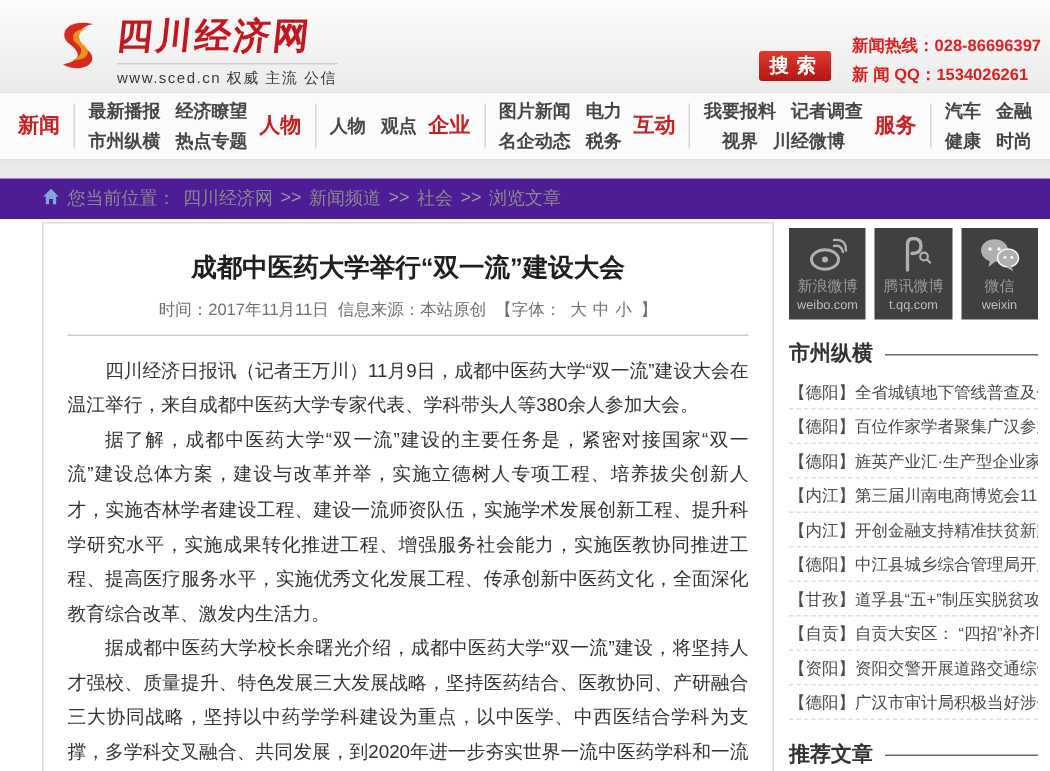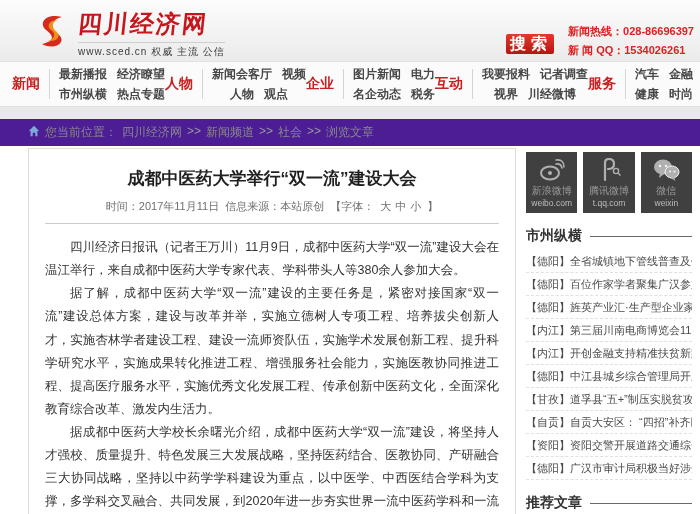--- a/index.html
+++ b/index.html
@@ -13,21 +13,21 @@
   .logo-txt .site-name { font-size:24px; font-weight:bold; color:#c4161c;
     transform:skewX(-6deg); letter-spacing:2px; font-family:"Liberation Serif","DejaVu Serif",serif; }
   .logo-txt .site-sub { font-size:10px; color:#3a3a3a; margin-top:2px; letter-spacing:1px;
     border-top:1px solid #cfcfcf; padding-top:2px; }
   .search-row { position:absolute; left:238px; top:30px; display:flex; align-items:center; gap:5px; }
   .search-label { font-size:15px; font-weight:bold; font-style:italic; color:#b80f0f;
     font-family:"Liberation Serif","DejaVu Serif",serif; letter-spacing:1px; }
   .search-input { width:152px; height:21px; border:1px solid #bdbdbd; font-size:12px;
     padding:1px 6px; color:#222; background:#fff; }
   .search-btn { position:absolute; left:506px; top:34px; width:48px; height:20px;
-    background:linear-gradient(#e03a2c,#b41612); color:#fff; font-size:16px; font-weight:bold;
+    background:linear-gradient(#e03a2c,#b41612); color:#fff; font-size:13px; font-weight:bold;
     border:none; border-radius:2px; letter-spacing:5px; padding-left:2px; cursor:pointer; }
   .hotline { position:absolute; right:6px; top:22px; font-size:11px; font-weight:bold;
     color:#e02020; line-height:19px; white-space:nowrap; }
 
   
   .nav { height:44px; background:#fcfbfb; display:flex; align-items:center;
     justify-content:space-between; padding:0 12px; }
   .nav-group { display:flex; align-items:center; gap:9px; }
   .nav-title { font-size:14px; font-weight:bold; color:#c62222; white-space:nowrap; }
   .nav-divider { width:1px; height:30px; background:#d5d5d5; }
@@ -110,24 +110,20 @@
           <span class="nav-link">市州纵横</span>
           <span class="nav-link">热点专题</span>
         </div>
     </div>
   </div>
   <div class="nav-group">
     <span class="nav-title">人物</span>
     <span class="nav-divider"></span>
     <div class="nav-links">
       <div class="nav-row">
-          <span class="nav-link">新闻会客厅</span>
-          <span class="nav-link">视频</span>
-        </div>
-      <div class="nav-row">
           <span class="nav-link">人物</span>
           <span class="nav-link">观点</span>
         </div>
     </div>
   </div>
   <div class="nav-group">
     <span class="nav-title">企业</span>
     <span class="nav-divider"></span>
     <div class="nav-links">
       <div class="nav-row">

